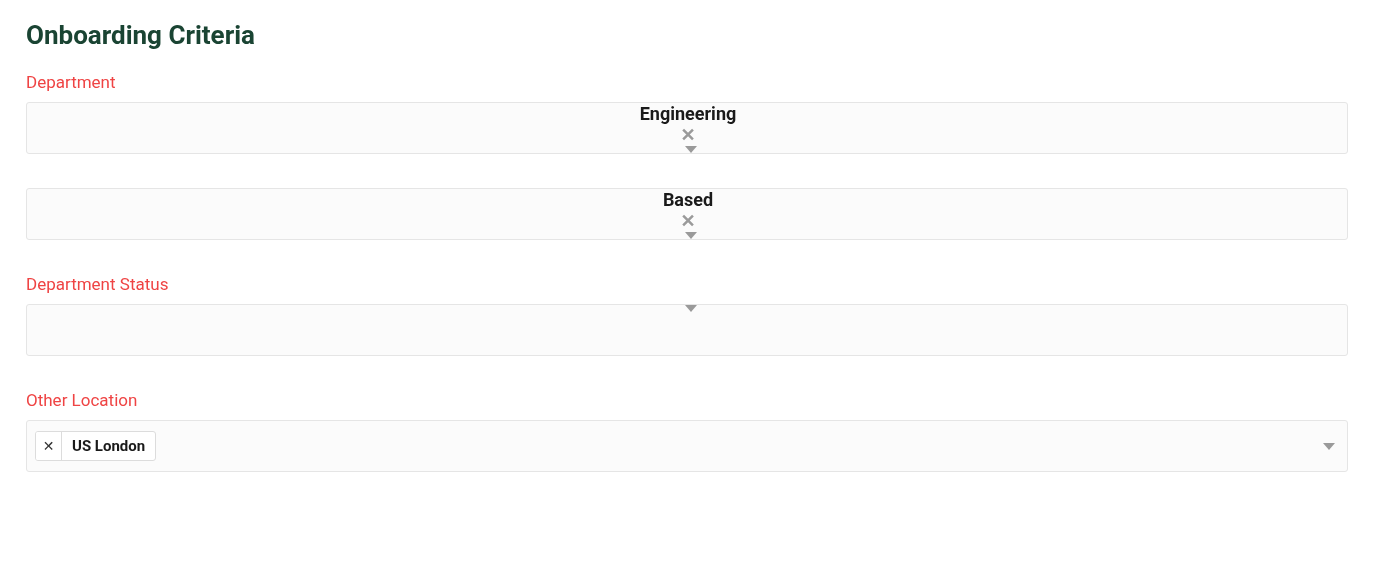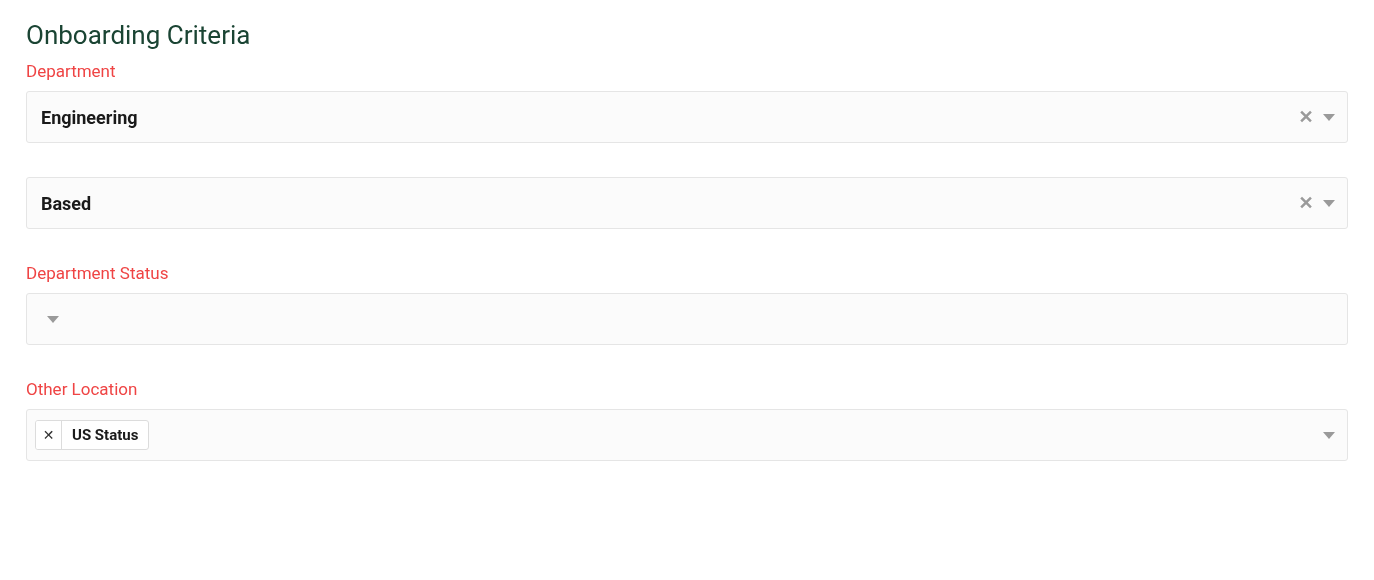--- a/index.html
+++ b/index.html
@@ -5,41 +5,42 @@
     * { box-sizing: border-box; margin: 0; padding: 0; }
     body {
       font-family: -apple-system, BlinkMacSystemFont, "Segoe UI", Roboto, Helvetica, Arial, sans-serif;
       background: #ffffff;
       padding: 20px 26px;
       width: 1374px;
     }
     .page-title {
       color: #1a4433;
       font-size: 26px;
-      font-weight: 400;
-      margin-bottom: 11px;
+      font-weight: 700;
+      margin-bottom: 22px;
     }
     .field-group {
       margin-bottom: 34px;
     }
     .field-label {
       color: #ef4444;
       font-size: 17px;
       margin-bottom: 10px;
       font-weight: 400;
     }
     .select-box {
       display: flex;
       align-items: center;
       background: #fbfbfb;
       border: 1px solid #e5e5e5;
       border-radius: 3px;
       padding: 0 12px 0 14px;
       min-height: 52px;
       cursor: pointer;
+      flex-direction: column;
     }
     .select-value {
       flex: 1;
       font-size: 18px;
       font-weight: 700;
       color: #1a1a1a;
     }
     .icon-btn {
       width: 22px;
       height: 22px;
@@ -138,18 +139,18 @@
   </div>
 </div>
 
 <div class="field-group" style="margin-bottom:0;">
   <div class="field-label">Other Location</div>
   <div class="tag-box">
     <span class="tag">
       <button class="tag-remove" aria-label="Remove tag">
         <span>✕</span>
       </button>
-      <span class="tag-label">US Status</span>
+      <span class="tag-label">US London</span>
     </span>
     <span class="spacer"></span>
     <span class="icon-caret"></span>
   </div>
 </div>
 
 </body></html>

